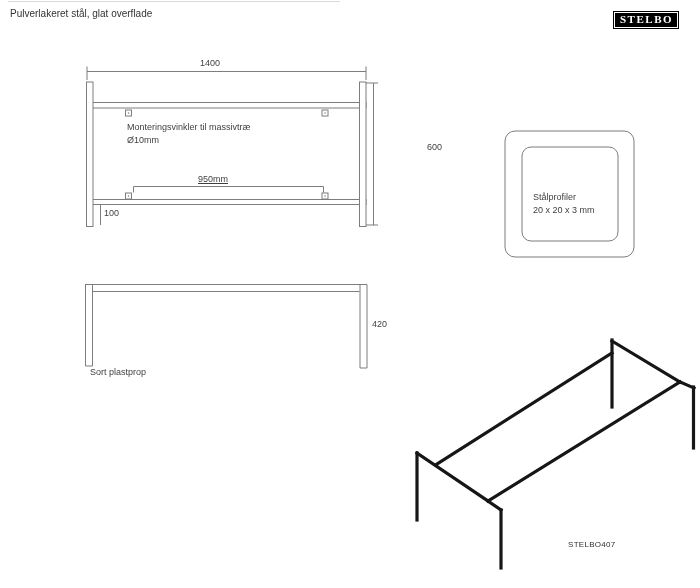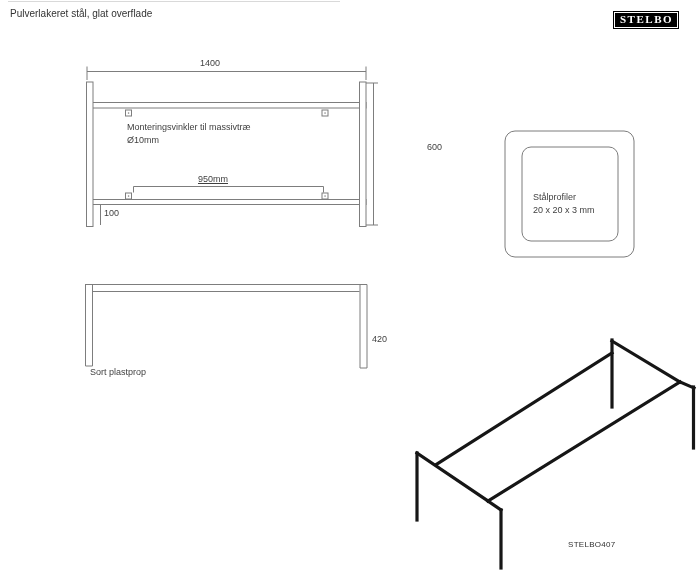--- a/index.html
+++ b/index.html
@@ -123,21 +123,21 @@
 
   <div class="note" style="left:127px;top:121px;">
     <div>Monteringsvinkler til massivtræ</div>
     <div>Ø10mm</div>
   </div>
 
   <div class="lbl center" style="left:185px;top:173px;width:56px;text-decoration:underline;">950mm</div>
 
   <div class="lbl" style="left:104px;top:207px;">100</div>
 
-  <div class="lbl" style="left:372px;top:318px;margin-top:15px;">420</div>
+  <div class="lbl" style="left:372px;top:318px;">420</div>
 
   <div class="lbl" style="left:90px;top:366px;">Sort plastprop</div>
 
   <div class="note" style="left:533px;top:163px;margin-top:28px;">
     <div>Stålprofiler</div>
     <div>20 x 20 x 3 mm</div>
   </div>
 
   <div id="iso-label" style="left:568px;top:493px;">STELBO407</div>
 

